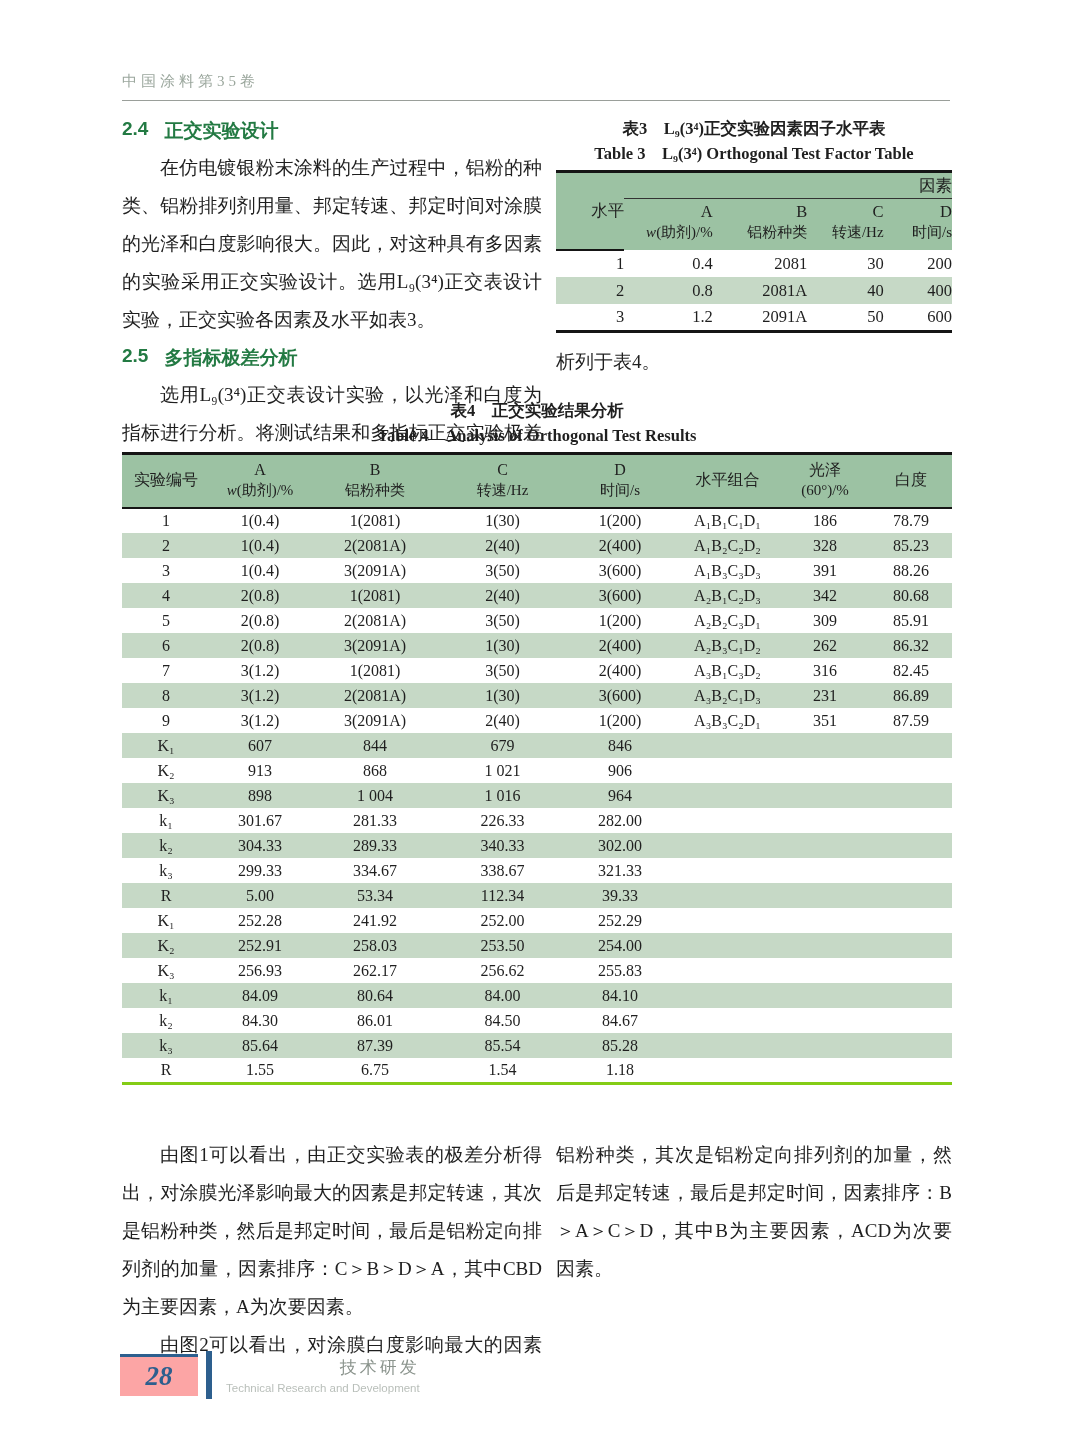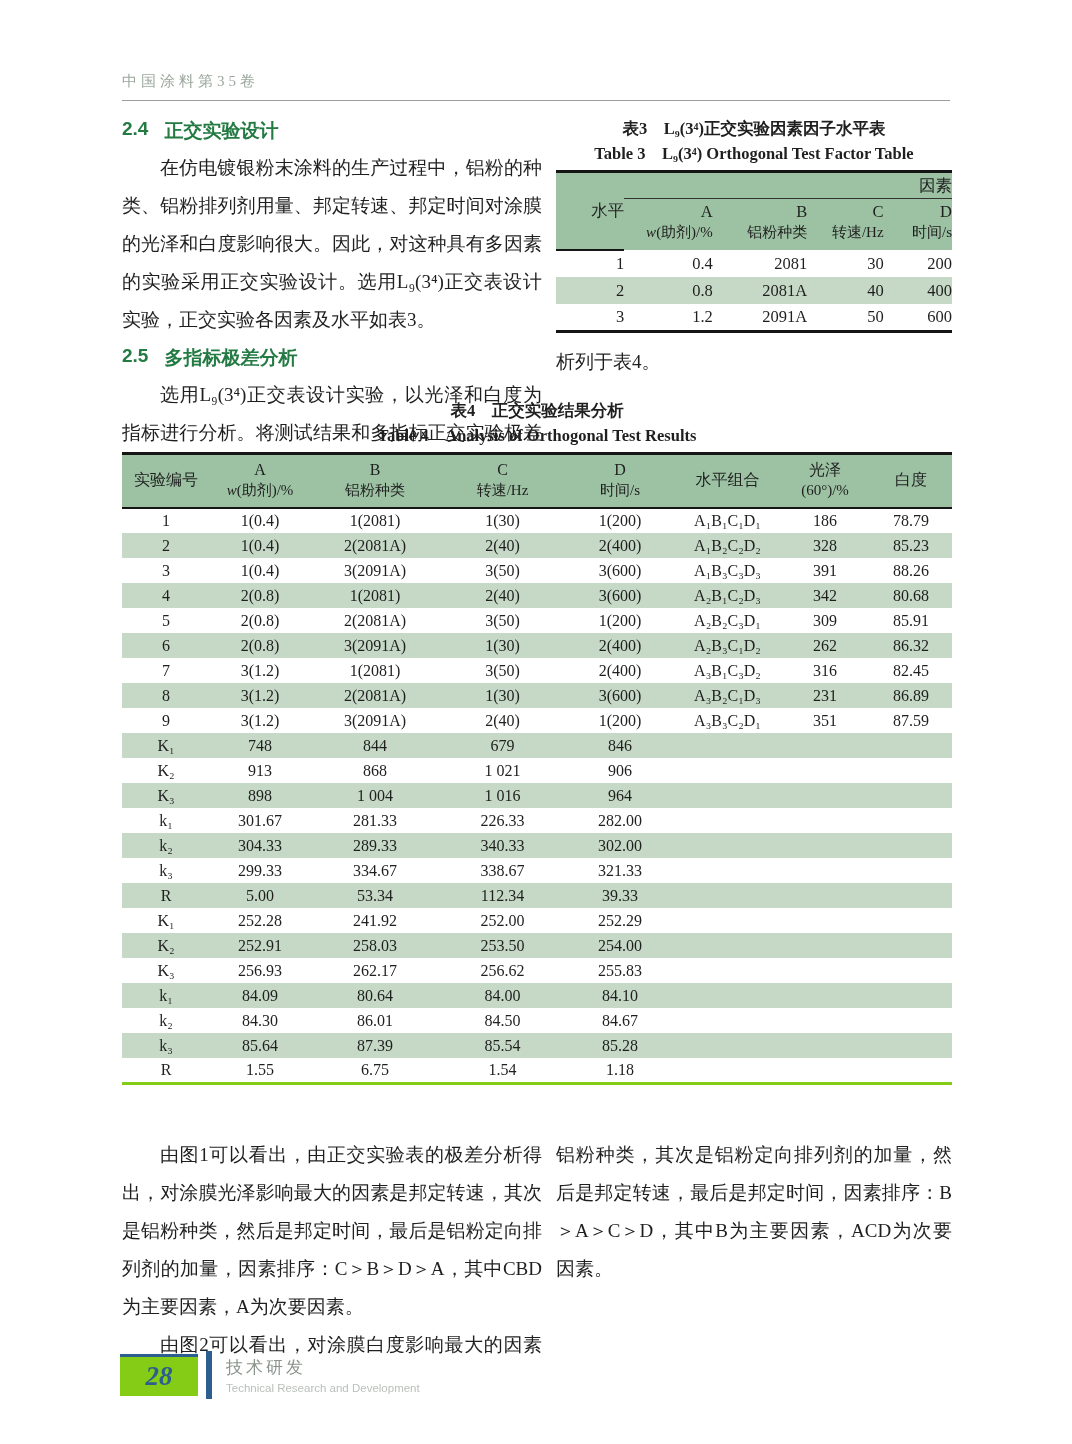--- a/index.html
+++ b/index.html
@@ -47,26 +47,26 @@
   .t4 thead th{border-bottom:2px solid #151515;padding:5px 0 7px;line-height:20px;}
   .t4 tbody td{height:25px;}
   .subline{font-size:15px;}
 
   
   .col-lb{position:absolute;left:122px;top:1136px;width:420px;}
   .col-rb{position:absolute;left:556px;top:1136px;width:396px;}
 
   
   .footer{position:absolute;left:120px;top:1354px;display:flex;align-items:flex-start;}
-  .pagenum-box{width:78px;height:42px;background:#84cc16;border-top:3px solid #2d5f8e;
+  .pagenum-box{width:78px;height:42px;background:#fca5a5;border-top:3px solid #2d5f8e;
                display:flex;align-items:center;justify-content:center;
                font-family:var(--serif);font-style:italic;font-weight:bold;font-size:27px;color:#2d5f8e;}
   .vbar{width:6px;height:48px;background:#2d5f8e;margin:-3px 0 0 8px;}
   .footer-text{margin:2px 0 0 14px;font-family:var(--sans);}
-  .footer-cn{font-size:17px;color:#8a938c;letter-spacing:3px;}
+  .footer-cn{font-size:17px;color:#8a938c;letter-spacing:3px;text-align:right;}
   .footer-en{font-size:11.5px;color:#b9bfba;margin-top:3px;}
 </style>
 </head>
 <body>
 
 <div class="page">
 
   <div class="run-head">
     <span>中国涂料</span>
     <span>第35卷</span>
@@ -275,21 +275,21 @@
             <td>3(1.2)</td>
             <td>3(2091A)</td>
             <td>2(40)</td>
             <td>1(200)</td>
             <td>A₃B₃C₂D₁</td>
             <td>351</td>
             <td>87.59</td>
           </tr>
           <tr class="shaded">
             <td>K₁</td>
-            <td>748</td>
+            <td>607</td>
             <td>844</td>
             <td>679</td>
             <td>846</td>
             <td></td>
             <td></td>
             <td></td>
           </tr>
           <tr>
             <td>K₂</td>
             <td>913</td>

